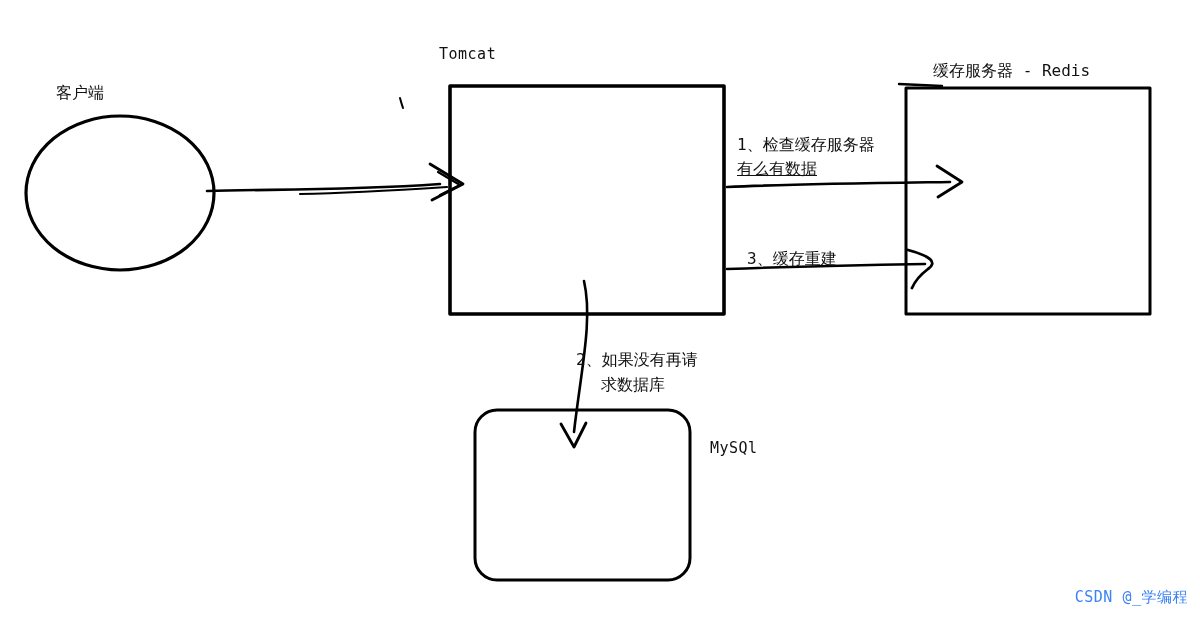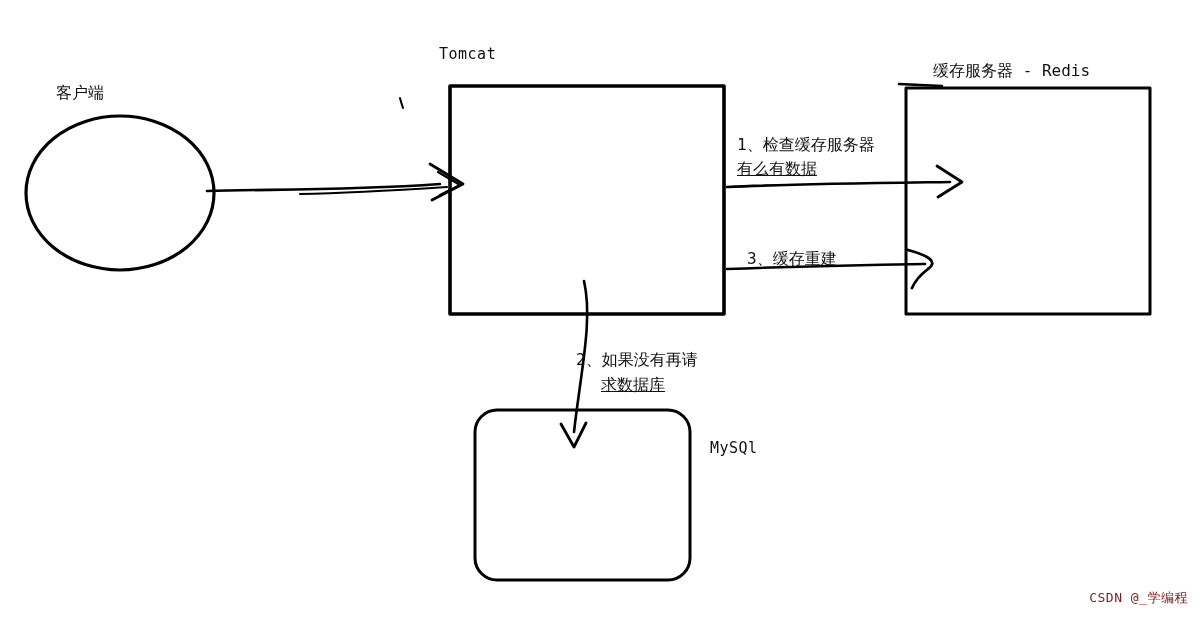--- a/index.html
+++ b/index.html
@@ -29,22 +29,22 @@
     color: #111111;
   }
   .lbl.latin {
     font-size: 15px;
     letter-spacing: 0.5px;
   }
   .watermark {
     position: absolute;
     right: 12px;
     bottom: 10px;
-    font-size: 13px;
-    color: #7f1d1d;
+    font-size: 15px;
+    color: #3b82f6;
     letter-spacing: 0.5px;
   }
 </style>
 </head>
 <body>
 
 <div id="stage">
 
   <svg id="sketch" width="1200" height="617" viewBox="0 0 1200 617" fill="none" stroke="#000000" stroke-linecap="round" stroke-linejoin="round">
 
@@ -82,17 +82,17 @@
   <div class="lbl" style="left:903px; top:60px;margin-left:30px;">缓存服务器 - Redis</div>
 
   <div class="lbl latin" style="left:710px; top:438px;text-align:center;">MySQl</div>
 
   <div class="lbl" style="left:737px; top:134px;">1、检查缓存服务器</div>
   <div class="lbl" style="left:737px; top:158px;text-decoration:underline;">有么有数据</div>
 
   <div class="lbl" style="left:737px; top:248px;margin-left:10px;">3、缓存重建</div>
 
   <div class="lbl" style="left:576px; top:349px;">2、如果没有再请</div>
-  <div class="lbl" style="left:601px; top:374px;text-decoration:underline;">求数据库</div>
+  <div class="lbl" style="left:601px; top:374px;">求数据库</div>
 
   <div class="watermark">CSDN @_学编程</div>
 
 </div>
 
 </body></html>

